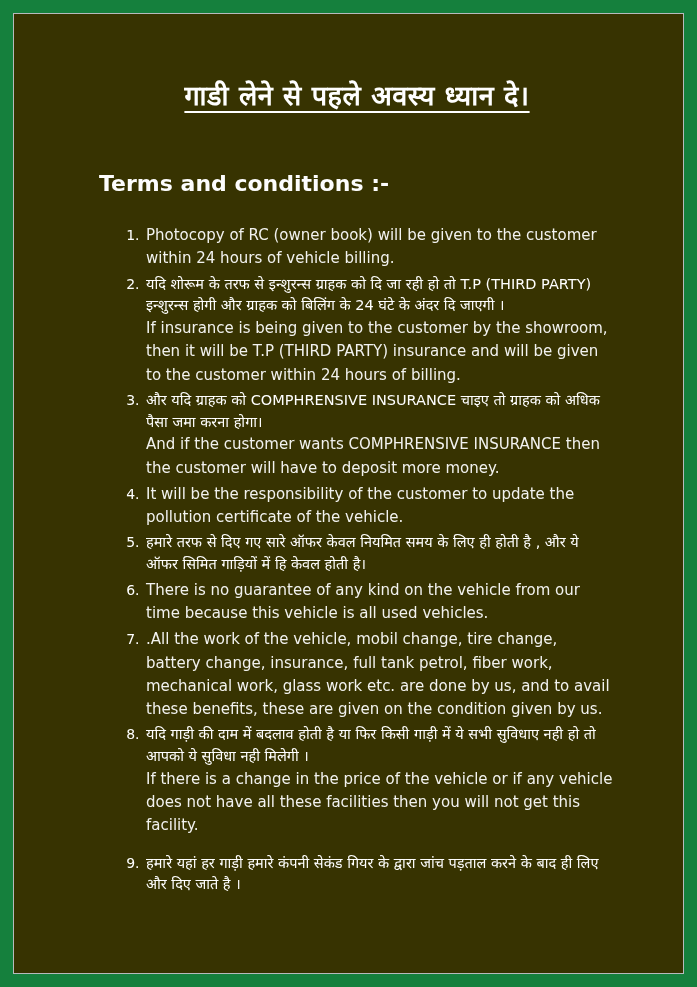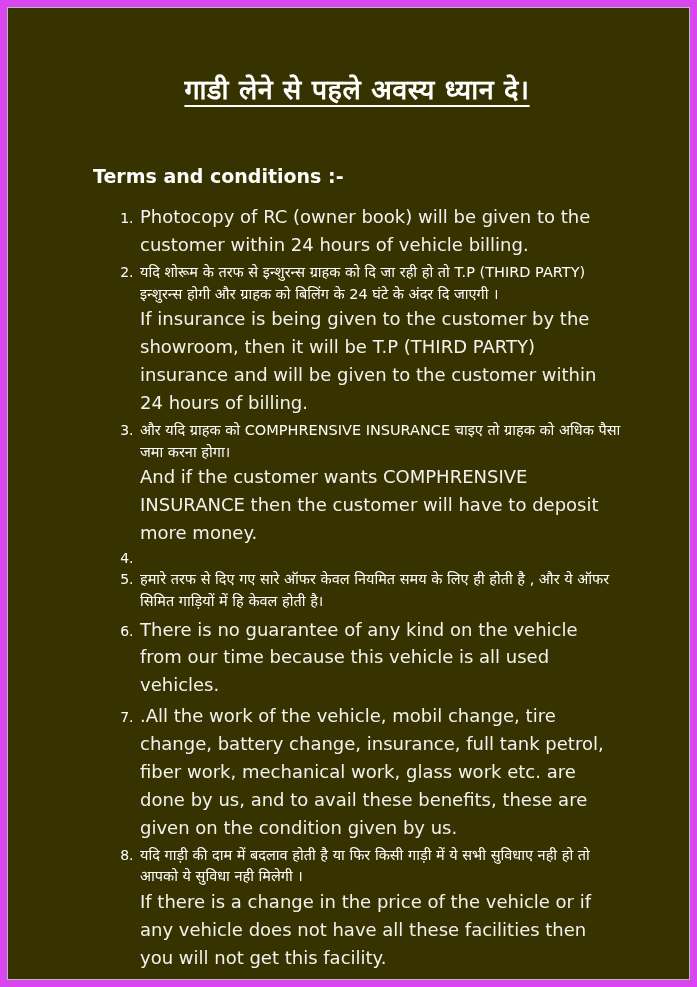--- a/index.html
+++ b/index.html
@@ -5,22 +5,22 @@
   html, body {
     margin: 0;
     padding: 0;
     background: #1a1a1a;
     font-family: "DejaVu Sans", "Liberation Sans", sans-serif;
   }
   .frame {
     width: 697px;
     height: 987px;
     box-sizing: border-box;
-    background: #d946ef;
-    padding: 7px;
+    background: #15803d;
+    padding: 13px;
     overflow: hidden;
   }
   .page {
     width: 100%;
     height: 100%;
     box-sizing: border-box;
     background: #373301;
     border: 1px solid #b7babe;
     padding: 62px 68px 0 85px;
     overflow: hidden;
@@ -31,22 +31,22 @@
     text-align: center;
     font-size: 27px;
     font-weight: bold;
     color: #ffffff;
     text-decoration: underline;
     text-underline-offset: 6px;
     text-decoration-thickness: 2px;
     letter-spacing: 0.5px;
   }
   .terms-heading {
-    margin: 58px 0 16px 0;
-    font-size: 19px;
+    margin: 58px 0 28px 0;
+    font-size: 22px;
     font-weight: bold;
     color: #fdfdfd;
   }
   ol.terms-list {
     margin: 0;
     padding-left: 45px;
     list-style: decimal outside;
   }
   ol.terms-list li {
     margin: 0 0 3px 0;
@@ -58,21 +58,21 @@
     margin-top: 15px;
   }
   .term-hindi {
     margin: 0;
     font-size: 14.5px;
     line-height: 1.5;
     color: #ffffff;
   }
   .term-english {
     margin: 0 0 2px 0;
-    font-size: 18px;
+    font-size: 15px;
     line-height: 1.55;
     color: #f2f2ef;
   }
 </style>
 </head>
 <body>
 
 <div class="frame">
   <div class="page">
     <h1 class="doc-title">गाडी लेने से पहले अवस्य ध्यान दे।</h1>
@@ -83,20 +83,21 @@
         </li>
         <li>
           <p class="term-hindi">यदि शोरूम के तरफ से इन्शुरन्स ग्राहक को दि जा रही हो तो T.P (THIRD PARTY) इन्शुरन्स होगी और ग्राहक को बिलिंग के 24 घंटे के अंदर दि जाएगी ।</p>
           <p class="term-english">If insurance is being given to the customer by the showroom, then it will be T.P (THIRD PARTY) insurance and will be given to the customer within 24 hours of billing.</p>
         </li>
         <li>
           <p class="term-hindi">और यदि ग्राहक को COMPHRENSIVE INSURANCE चाइए तो ग्राहक को अधिक पैसा जमा करना होगा।</p>
           <p class="term-english">And if the customer wants COMPHRENSIVE INSURANCE then the customer will have to deposit more money.</p>
         </li>
         <li>
+          <p class="term-english">It will be the responsibility of the customer to update the pollution certificate of the vehicle.</p>
         </li>
         <li>
           <p class="term-hindi">हमारे तरफ से दिए गए सारे ऑफर केवल नियमित समय के लिए ही होती है , और ये ऑफर सिमित गाड़ियों में हि केवल होती है।</p>
         </li>
         <li>
           <p class="term-english">There is no guarantee of any kind on the vehicle from our time because this vehicle is all used vehicles.</p>
         </li>
         <li>
           <p class="term-english">.All the work of the vehicle, mobil change, tire change, battery change, insurance, full tank petrol, fiber work, mechanical work, glass work etc. are done by us, and to avail these benefits, these are given on the condition given by us.</p>
         </li>

